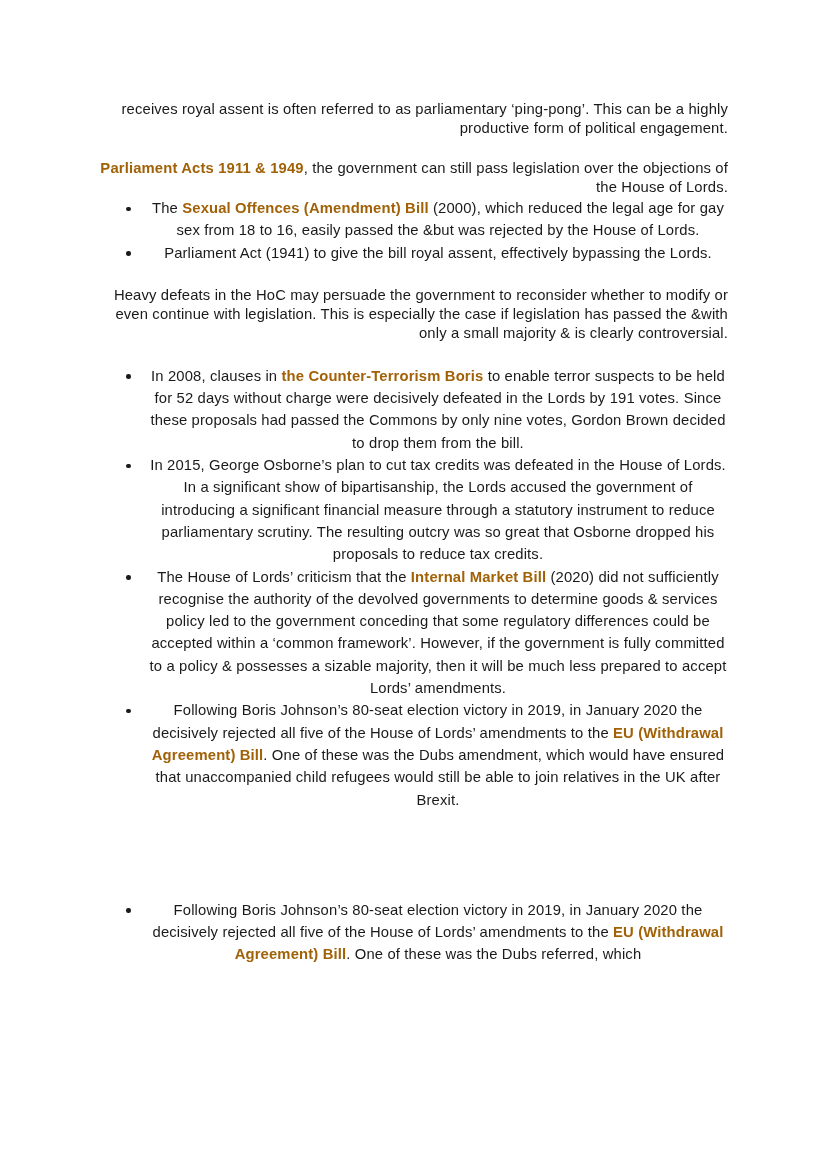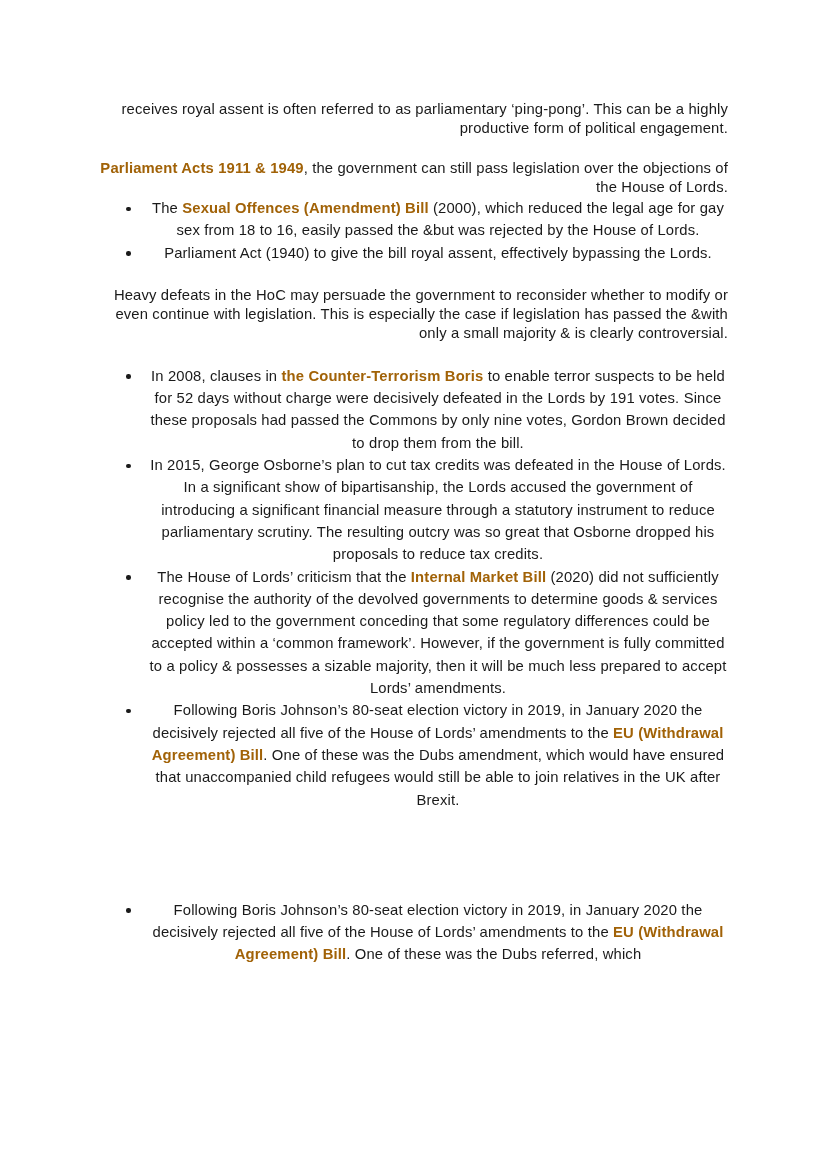--- a/index.html
+++ b/index.html
@@ -66,21 +66,21 @@
 </head>
 <body>
 
 <div class="page">
   <div class="content" id="body-root">
       <p class="para"><span class="txt">receives royal assent is often referred to as parliamentary ‘ping-pong’. This can be a highly productive form of political engagement.</span></p>
       <div class="gap-sm"></div>
       <p class="para"><b class="txt">Parliament Acts 1911 &amp; 1949</b><span class="txt">, the government can still pass legislation over the objections of the House of Lords.</span></p>
       <ul class="bullets">
         <li><span class="dot"></span><span class="txt">The </span><b class="txt">Sexual Offences (Amendment) Bill</b><span class="txt"> (2000), which reduced the legal age for gay sex from 18 to 16, easily passed the &amp;but was rejected by the House of Lords.</span></li>
-        <li><span class="dot"></span><span class="txt">Parliament Act (1940) to give the bill royal assent, effectively bypassing the Lords.</span></li>
+        <li><span class="dot"></span><span class="txt">Parliament Act (1941) to give the bill royal assent, effectively bypassing the Lords.</span></li>
       </ul>
       <div class="gap-md"></div>
       <p class="para"><span class="txt">Heavy defeats in the HoC may persuade the government to reconsider whether to modify or even continue with legislation. This is especially the case if legislation has passed the &amp;with only a small majority &amp; is clearly controversial.</span></p>
       <div class="gap-md"></div>
       <ul class="bullets">
         <li><span class="dot"></span><span class="txt">In 2008, clauses in </span><b class="txt">the Counter-Terrorism Boris</b><span class="txt"> to enable terror suspects to be held for 52 days without charge were decisively defeated in the Lords by 191 votes. Since these proposals had passed the Commons by only nine votes, Gordon Brown decided to drop them from the bill.</span></li>
         <li><span class="dot"></span><span class="txt">In 2015, George Osborne’s plan to cut tax credits was defeated in the House of Lords. In a significant show of bipartisanship, the Lords accused the government of introducing a significant financial measure through a statutory instrument to reduce parliamentary scrutiny. The resulting outcry was so great that Osborne dropped his proposals to reduce tax credits.</span></li>
         <li><span class="dot"></span><span class="txt">The House of Lords’ criticism that the </span><b class="txt">Internal Market Bill</b><span class="txt"> (2020) did not sufficiently recognise the authority of the devolved governments to determine goods &amp; services policy led to the government conceding that some regulatory differences could be accepted within a ‘common framework’. However, if the government is fully committed to a policy &amp; possesses a sizable majority, then it will be much less prepared to accept Lords’ amendments.</span></li>
         <li><span class="dot"></span><span class="txt">Following Boris Johnson’s 80-seat election victory in 2019, in January 2020 the decisively rejected all five of the House of Lords’ amendments to the </span><b class="txt">EU (Withdrawal Agreement) Bill</b><span class="txt">. One of these was the Dubs amendment, which would have ensured that unaccompanied child refugees would still be able to join relatives in the UK after Brexit.</span></li>
       </ul>

